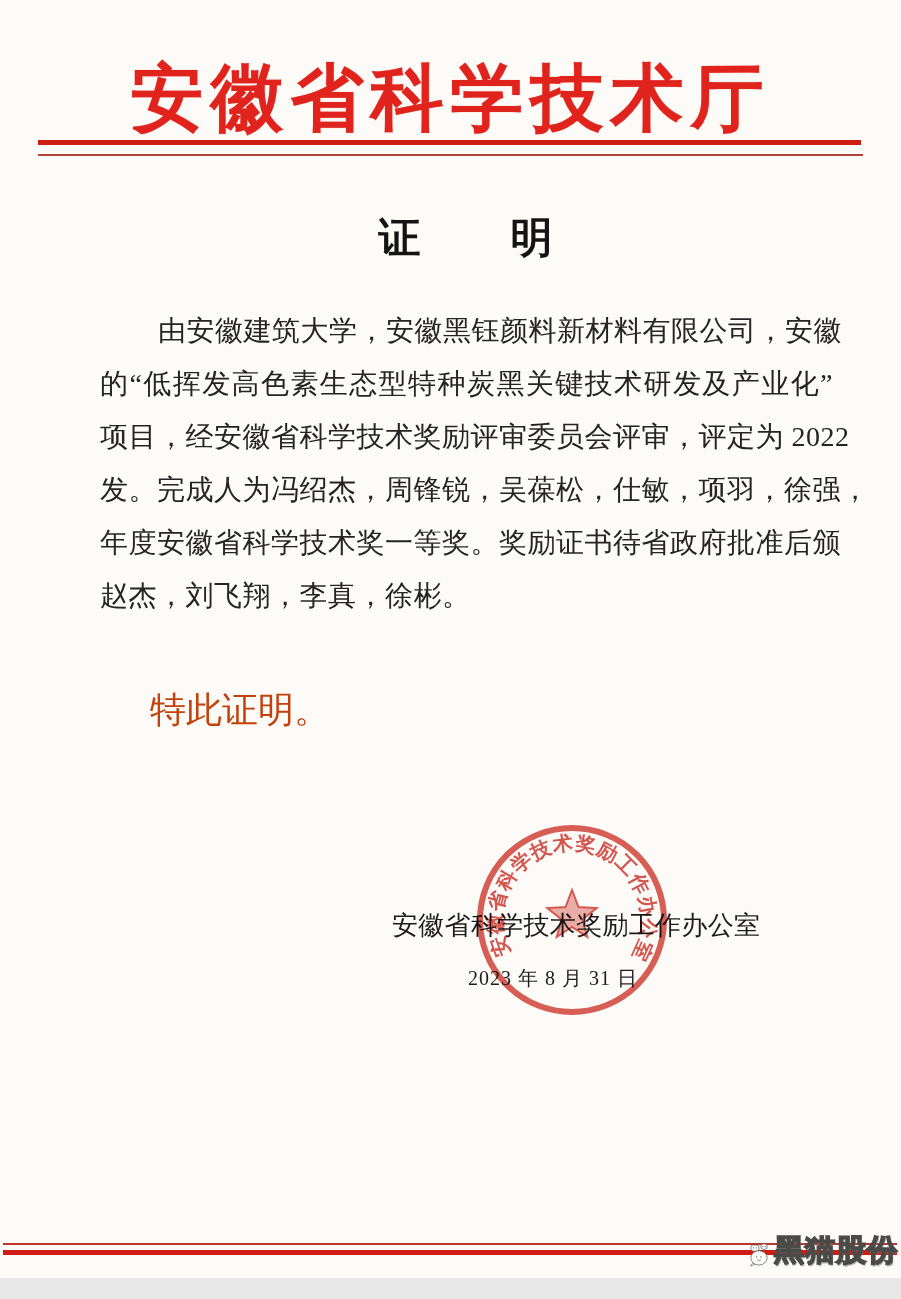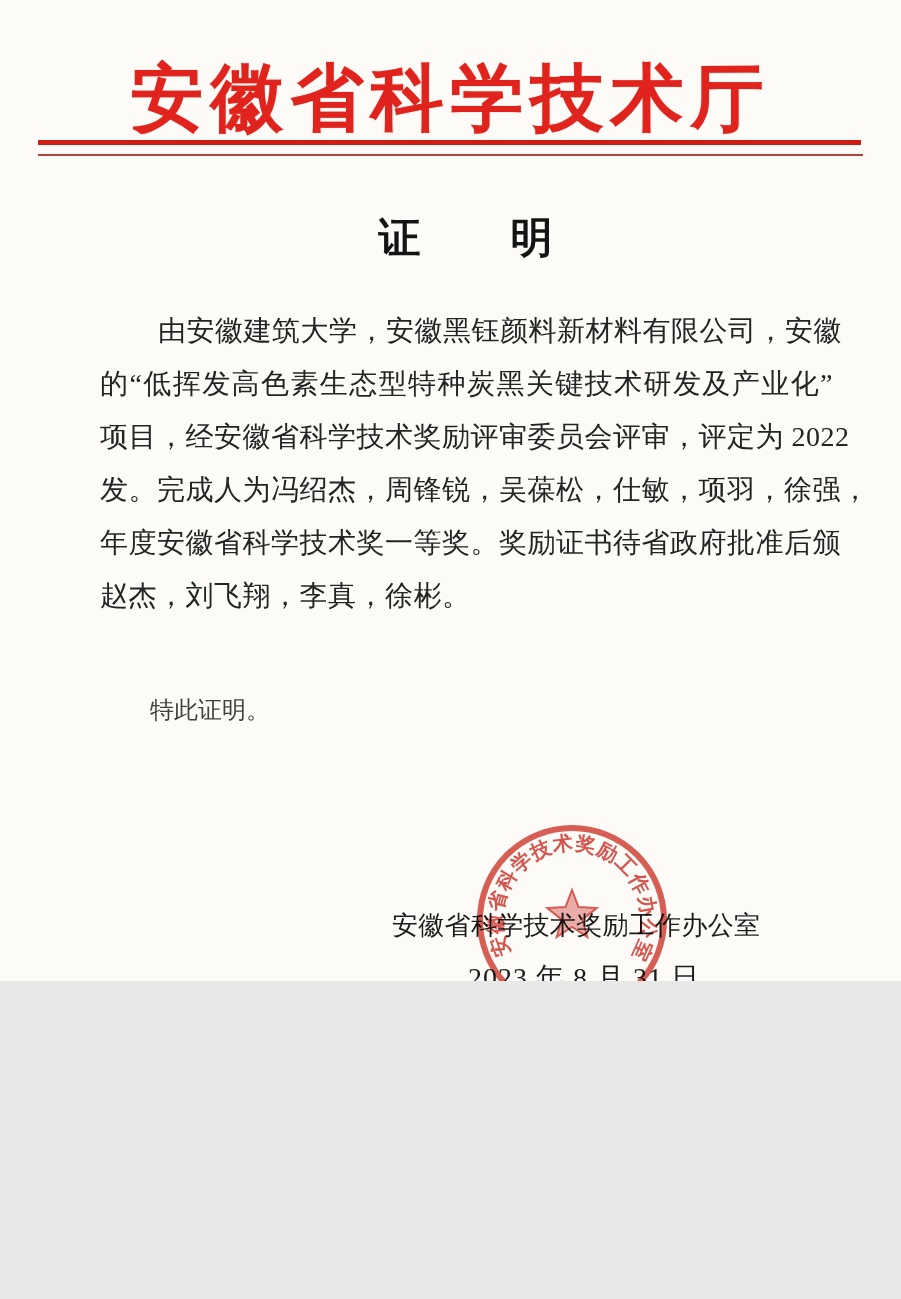--- a/index.html
+++ b/index.html
@@ -1,18 +1,18 @@
 <!DOCTYPE html>
 <html><head>
 <meta charset="utf-8">
 <style>
   html,body{margin:0;padding:0;background:#e8e8e8;}
   .page{
     position:relative;
-    width:901px;height:981px;
+    width:901px;height:1278px;
     margin:0 auto;
     background:#fcfbf7;
     overflow:hidden;
     font-family:"Liberation Serif","DejaVu Serif",serif;
     color:#262626;
   }
   
   .org-title{
     position:absolute;top:50px;left:0;right:0;
     text-align:center;
@@ -43,32 +43,32 @@
     text-align:justify;text-align-last:justify;
     white-space:nowrap;
     letter-spacing:0.5px;
     margin-left:8px;
   }
   .bline.indent{padding-left:58px;}
   .bline.last{text-align-last:left;}
   .closing{
     position:absolute;left:92px;top:684px;width:733px;
     padding-left:58px;box-sizing:border-box;
-    font-size:24px;line-height:53px;color:#404040;
+    font-size:36px;line-height:53px;color:#c2410c;
   }
   
   .signature{
     position:absolute;left:392px;top:908px;width:368px;
     font-size:26px;line-height:36px;color:#1c1c1c;
     text-align:justify;text-align-last:justify;
     white-space:nowrap;font-weight:500;
   }
   .sig-date{
     position:absolute;left:468px;top:960px;
-    font-size:28px;line-height:36px;color:#1c1c1c;
+    font-size:20px;line-height:36px;color:#1c1c1c;
     white-space:nowrap;letter-spacing:1px;
   }
   
   .stamp{
     position:absolute;left:462px;top:810px;width:220px;height:220px;
     mix-blend-mode:multiply;opacity:.88;
   }
   .stamp text{
     font-family:"Liberation Serif","DejaVu Serif",serif;
     font-size:20px;letter-spacing:1px;

